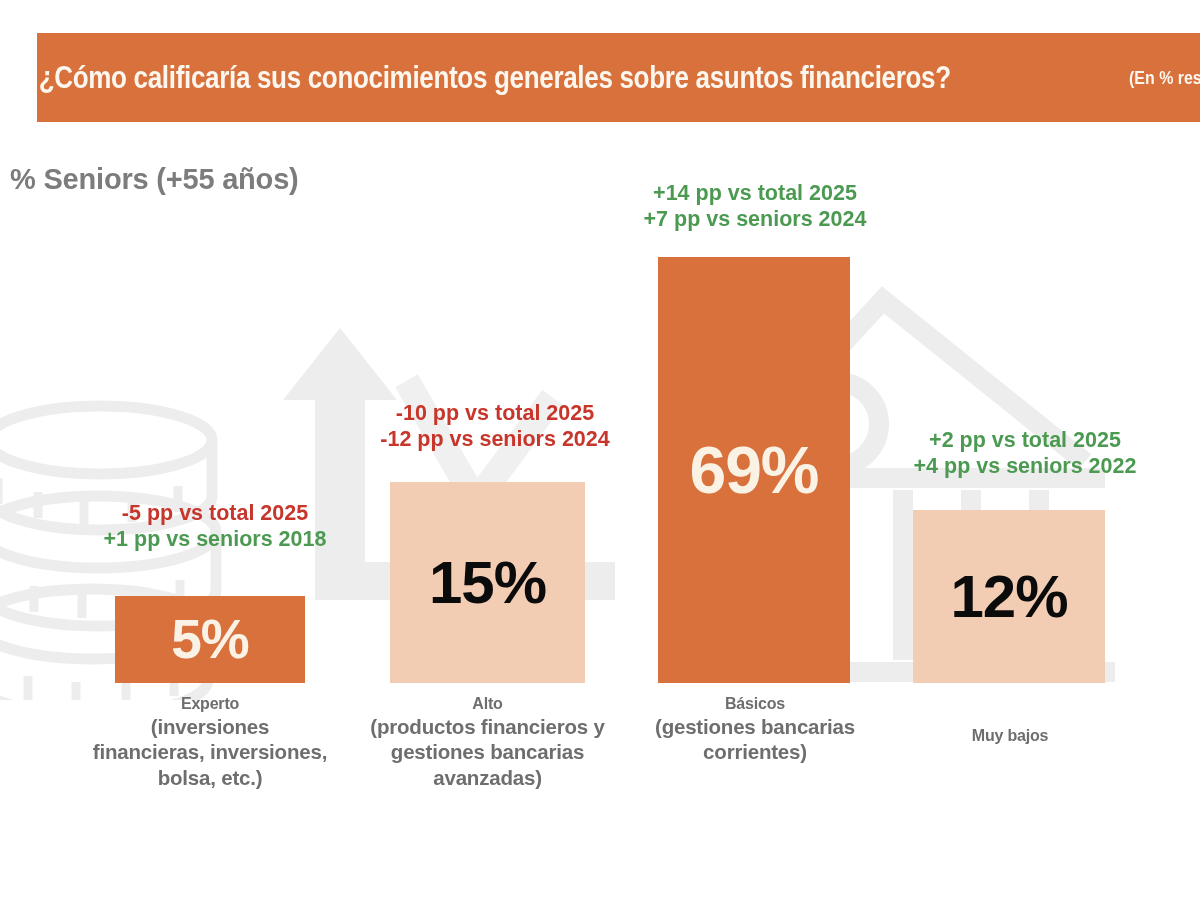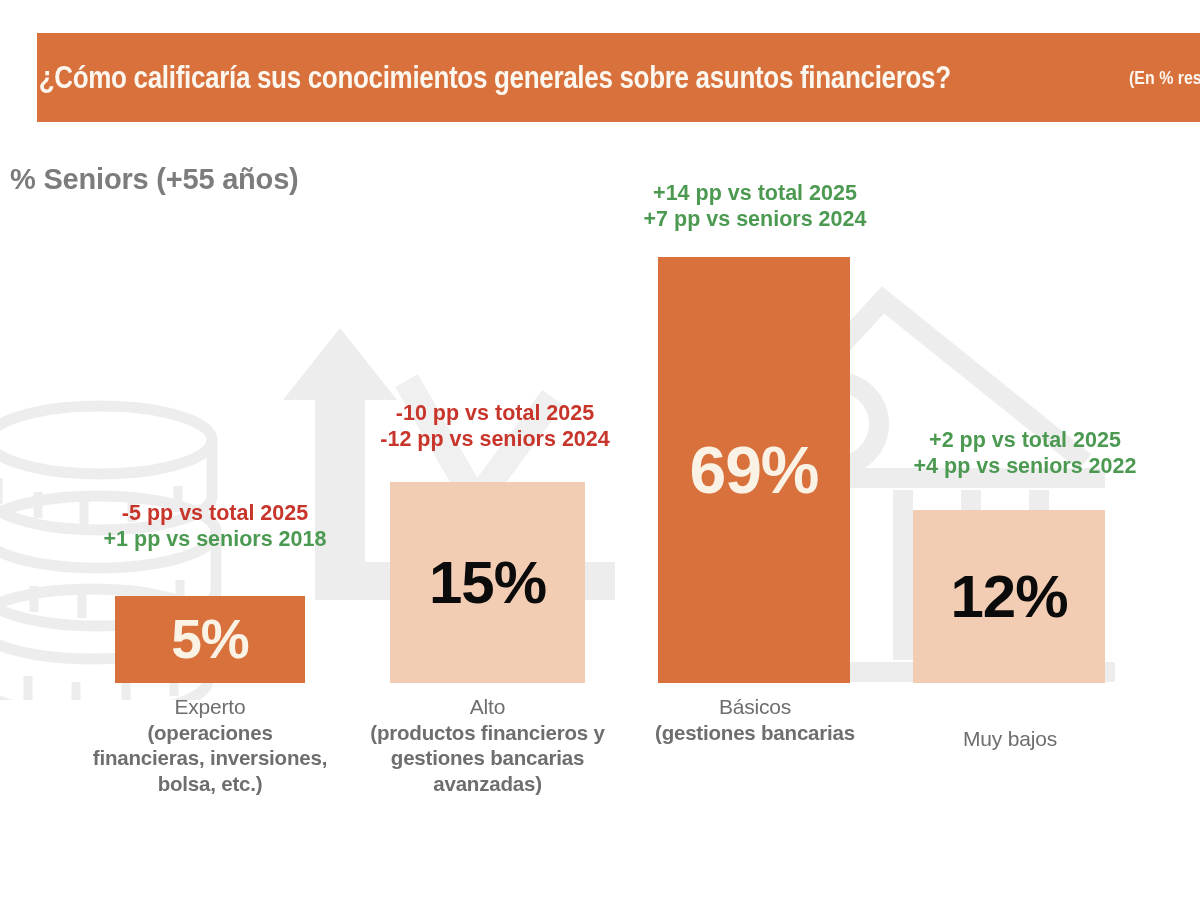--- a/index.html
+++ b/index.html
@@ -74,21 +74,21 @@
   .annot div{font-size:21.5px;font-weight:bold;white-space:nowrap;}
   .pos{color:#4C9A52;}
   .neg{color:#C7352B;}
 
   .cat{
     position:absolute;text-align:center;
     color:#6E6E6E;
     font-family:"Liberation Sans Narrow","Liberation Sans",sans-serif;
     line-height:1.24;
   }
-  .cat .cat-main{font-size:21px;font-weight:normal;letter-spacing:-0.2px;}
+  .cat .cat-main{font-size:16px;font-weight:bold;letter-spacing:-0.2px;}
   .cat .cat-sub{font-size:20.5px;font-weight:bold;letter-spacing:-0.2px;}
 </style>
 </head>
 <body>
 
 <div id="stage">
 
   <svg class="wm" id="wm-coins" width="340" height="300" viewBox="0 0 340 300">
     <g fill="none" stroke="#EDEDED" stroke-width="11">
       <ellipse cx="120" cy="40" rx="112" ry="34"></ellipse>
@@ -135,21 +135,21 @@
 
     <div class="annot" style="left:45px;top:378px;width:340px;">
       <div class="neg">-5 pp vs total 2025</div>
       <div class="pos">+1 pp vs seniors 2018</div>
     </div>
     <div class="bar dark" style="left:115px;top:474px;width:190px;height:87px;">
       <span class="bar-value" style="font-size:55px;">5%</span>
     </div>
     <div class="cat" style="left:65px;top:572px;width:290px;">
       <div class="cat-main">Experto</div>
-      <div class="cat-sub">(operaciones</div>
+      <div class="cat-sub">(inversiones</div>
       <div class="cat-sub">financieras, inversiones,</div>
       <div class="cat-sub">bolsa, etc.)</div>
     </div>
 
     <div class="annot" style="left:325px;top:278px;width:340px;">
       <div class="neg">-10 pp vs total 2025</div>
       <div class="neg">-12 pp vs seniors 2024</div>
     </div>
     <div class="bar light" style="left:390px;top:360px;width:195px;height:201px;">
       <span class="bar-value" style="font-size:60px;">15%</span>
@@ -164,20 +164,21 @@
     <div class="annot" style="left:585px;top:58px;width:340px;">
       <div class="pos">+14 pp vs total 2025</div>
       <div class="pos">+7 pp vs seniors 2024</div>
     </div>
     <div class="bar dark" style="left:658px;top:135px;width:192px;height:426px;">
       <span class="bar-value" style="font-size:66px;">69%</span>
     </div>
     <div class="cat" style="left:620px;top:572px;width:270px;">
       <div class="cat-main">Básicos</div>
       <div class="cat-sub">(gestiones bancarias</div>
+      <div class="cat-sub">corrientes)</div>
     </div>
 
     <div class="annot" style="left:855px;top:305px;width:340px;">
       <div class="pos">+2 pp vs total 2025</div>
       <div class="pos">+4 pp vs seniors 2022</div>
     </div>
     <div class="bar light" style="left:913px;top:388px;width:192px;height:173px;">
       <span class="bar-value" style="font-size:60px;">12%</span>
     </div>
     <div class="cat" style="left:875px;top:572px;width:270px;margin-top:32px;">

